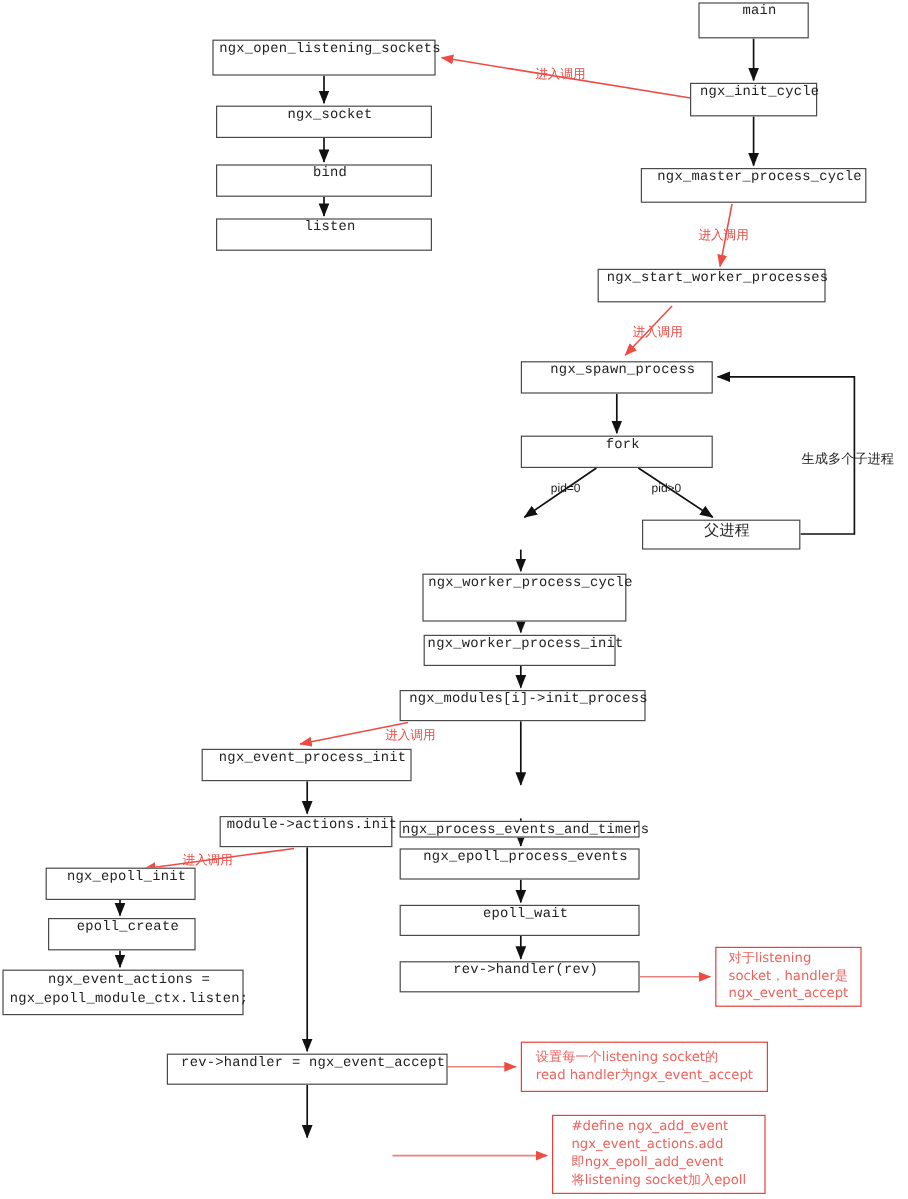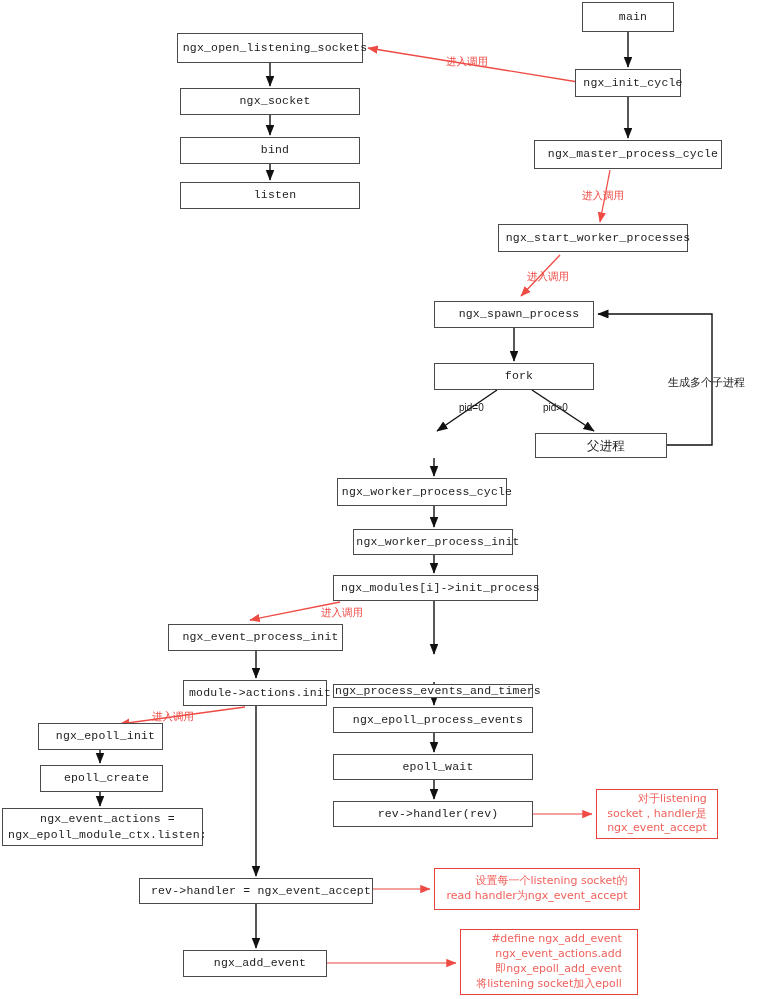--- a/index.html
+++ b/index.html
@@ -23,21 +23,20 @@
     height: 999px;
     pointer-events: none;
   }
   .node {
     position: absolute;
     box-sizing: border-box;
     border: 1px solid #4a4a4a;
     background: #ffffff;
     color: #222222;
     display: flex;
-    align-items: center;
     justify-content: center;
     text-align: center;
     font-size: 11.5px;
     line-height: 1.25;
     letter-spacing: 0.2px;
     white-space: pre;
     z-index: 3;
     padding-left: 10px;
   }
   .node.two-line {
@@ -50,21 +49,21 @@
   }
   .note {
     position: absolute;
     box-sizing: border-box;
     border: 1px solid #e8403a;
     background: #ffffff;
     color: #f0625c;
     display: flex;
     align-items: center;
     justify-content: center;
-    text-align: right;
+    text-align: left;
     font-family: "DejaVu Sans", "Liberation Sans", sans-serif;
     font-size: 11px;
     line-height: 1.35;
     white-space: pre-line;
     padding: 2px 4px;
     z-index: 3;
   }
   .edge-label {
     position: absolute;
     color: #ef4b45;
@@ -162,21 +161,21 @@
   <div class="node" style="left:434px;top:301px;width:160px;height:27px;">
     <span>ngx_spawn_process</span>
   </div>
   <div class="node" style="left:434px;top:363px;width:160px;height:27px;">
     <span>fork</span>
   </div>
   <div class="node cjk" style="left:535px;top:433px;width:132px;height:25px;">
     <span>父进程</span>
   </div>
 
-  <div class="node" style="left:337px;top:478px;width:170px;height:28px;">
+  <div class="node" style="left:352px;top:478px;width:170px;height:40px;">
     <span>ngx_worker_process_cycle</span>
   </div>
   <div class="node" style="left:353px;top:529px;width:160px;height:26px;">
     <span>ngx_worker_process_init</span>
   </div>
   <div class="node" style="left:168px;top:624px;width:175px;height:27px;">
     <span>ngx_event_process_init</span>
   </div>
   <div class="node" style="left:333px;top:575px;width:205px;height:26px;">
     <span>ngx_modules[i]-&gt;init_process</span>
@@ -201,23 +200,20 @@
   </div>
   <div class="node" style="left:333px;top:801px;width:200px;height:26px;">
     <span>rev-&gt;handler(rev)</span>
   </div>
   <div class="node two-line" style="left:2px;top:808px;width:201px;height:38px;">
     <span>ngx_event_actions =
 ngx_epoll_module_ctx.listen;</span>
   </div>
   <div class="node" style="left:139px;top:878px;width:234px;height:26px;">
     <span>rev-&gt;handler = ngx_event_accept</span>
-  </div>
-  <div class="node" style="left:183px;top:950px;width:144px;height:27px;">
-    <span>ngx_add_event</span>
   </div>
 
   <div class="note" style="left:596px;top:789px;width:122px;height:50px;">
     <span>对于listening
 socket，handler是
 ngx_event_accept</span>
   </div>
   <div class="note" style="left:434px;top:868px;width:206px;height:42px;">
     <span>设置每一个listening socket的
 read handler为ngx_event_accept</span>

